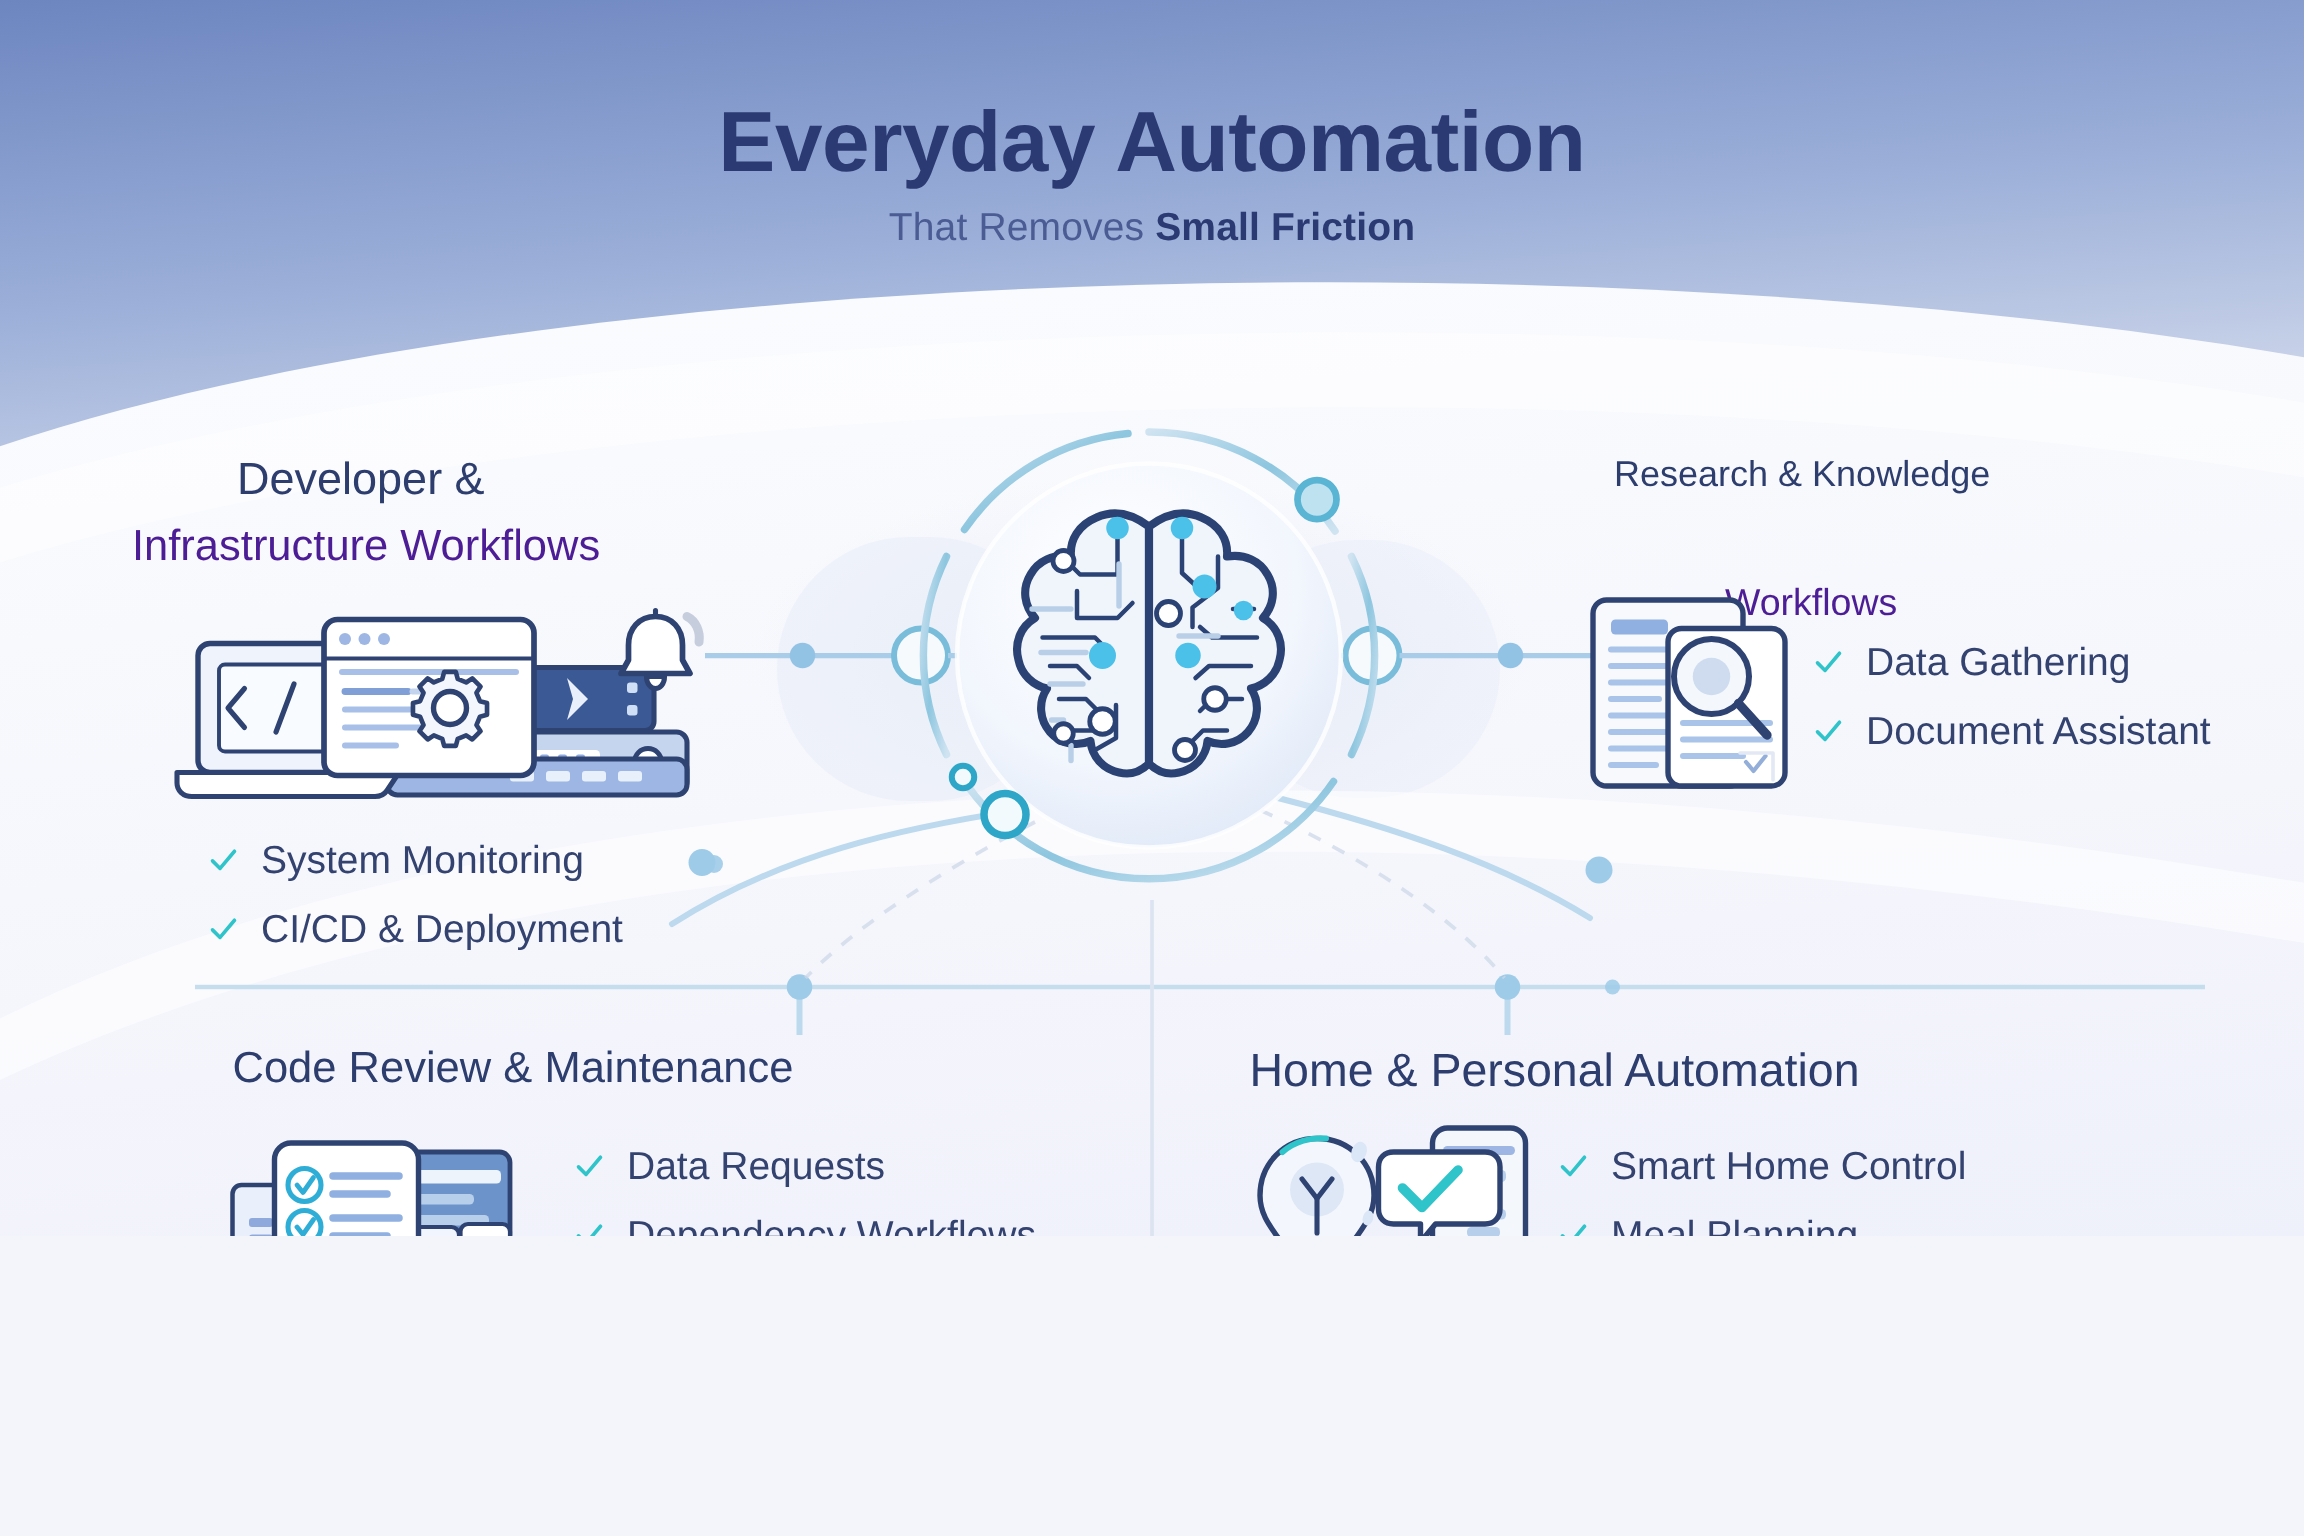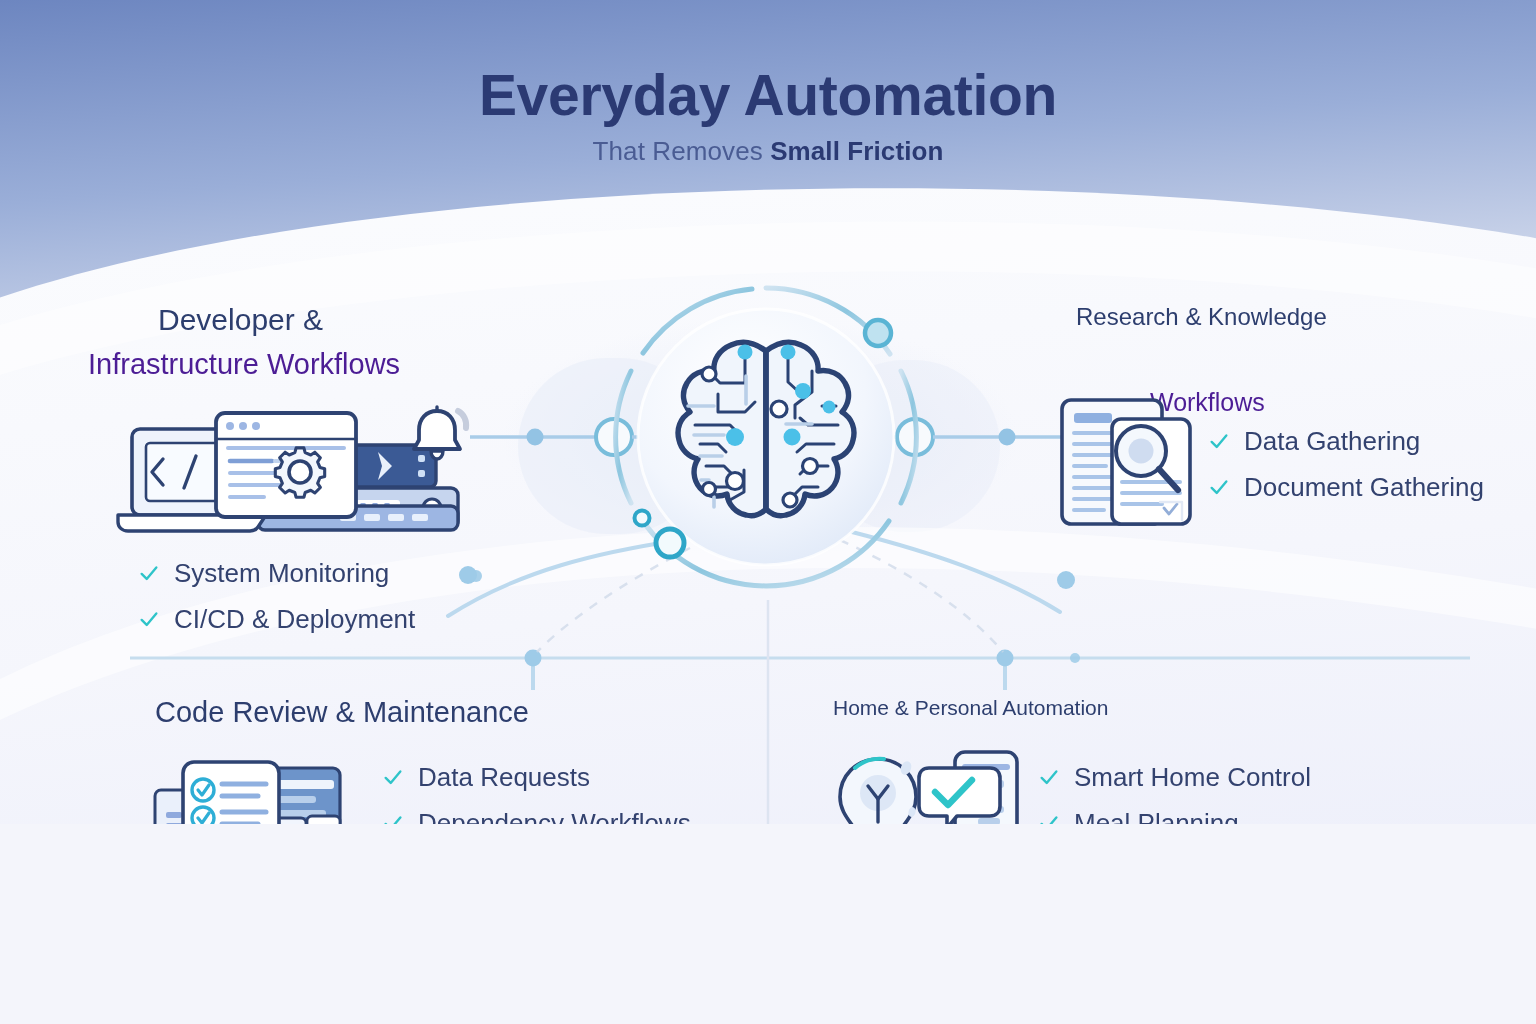--- a/index.html
+++ b/index.html
@@ -31,21 +31,21 @@
   .sec-title2 {
     position:absolute; font-weight:400; color:#4c1d95; white-space:nowrap;
   }
 
   
   #t-dev   { left:158px; top:303px; font-size:30px; }
   #t-dev2  { left:88px;  top:348px; font-size:29px; }
   #t-res   { left:1076px; top:303px; font-size:24px; }
   #t-res2  { left:1150px; top:348px; font-size:25px;margin-top:40px; }
   #t-code  { left:155px;  top:696px; font-size:29px; }
-  #t-home  { left:833px;  top:696px; font-size:21px; }
+  #t-home  { left:833px;  top:696px; font-size:31px; }
 
   .bullets { position:absolute; }
   .bullet {
     display:flex; align-items:center; gap:14px;
     font-size:26px; color:#33426f; white-space:nowrap; height:46px;
   }
   .chk { width:22px; height:22px; flex:0 0 22px; display:block; }
 
   #b-dev  { left:138px;  top:550px; }
   #b-res  { left:1208px; top:418px; }
@@ -166,21 +166,21 @@
     <div class="bullet">
       <svg class="chk" viewBox="0 0 24 24">
           <path d="M4 13 L9.5 18.5 L20 6" fill="none" stroke="#2ec4c9" stroke-width="2.6" stroke-linecap="round" stroke-linejoin="round"></path>
         </svg>
       <span>Data Gathering</span>
     </div>
     <div class="bullet">
       <svg class="chk" viewBox="0 0 24 24">
           <path d="M4 13 L9.5 18.5 L20 6" fill="none" stroke="#2ec4c9" stroke-width="2.6" stroke-linecap="round" stroke-linejoin="round"></path>
         </svg>
-      <span>Document Gathering</span>
+      <span>Document Assistant</span>
     </div>
   </div>
 
   <div class="bullets" id="b-code">
     <div class="bullet">
       <svg class="chk" viewBox="0 0 24 24">
           <path d="M4 13 L9.5 18.5 L20 6" fill="none" stroke="#2ec4c9" stroke-width="2.6" stroke-linecap="round" stroke-linejoin="round"></path>
         </svg>
       <span>Data Requests</span>
     </div>

